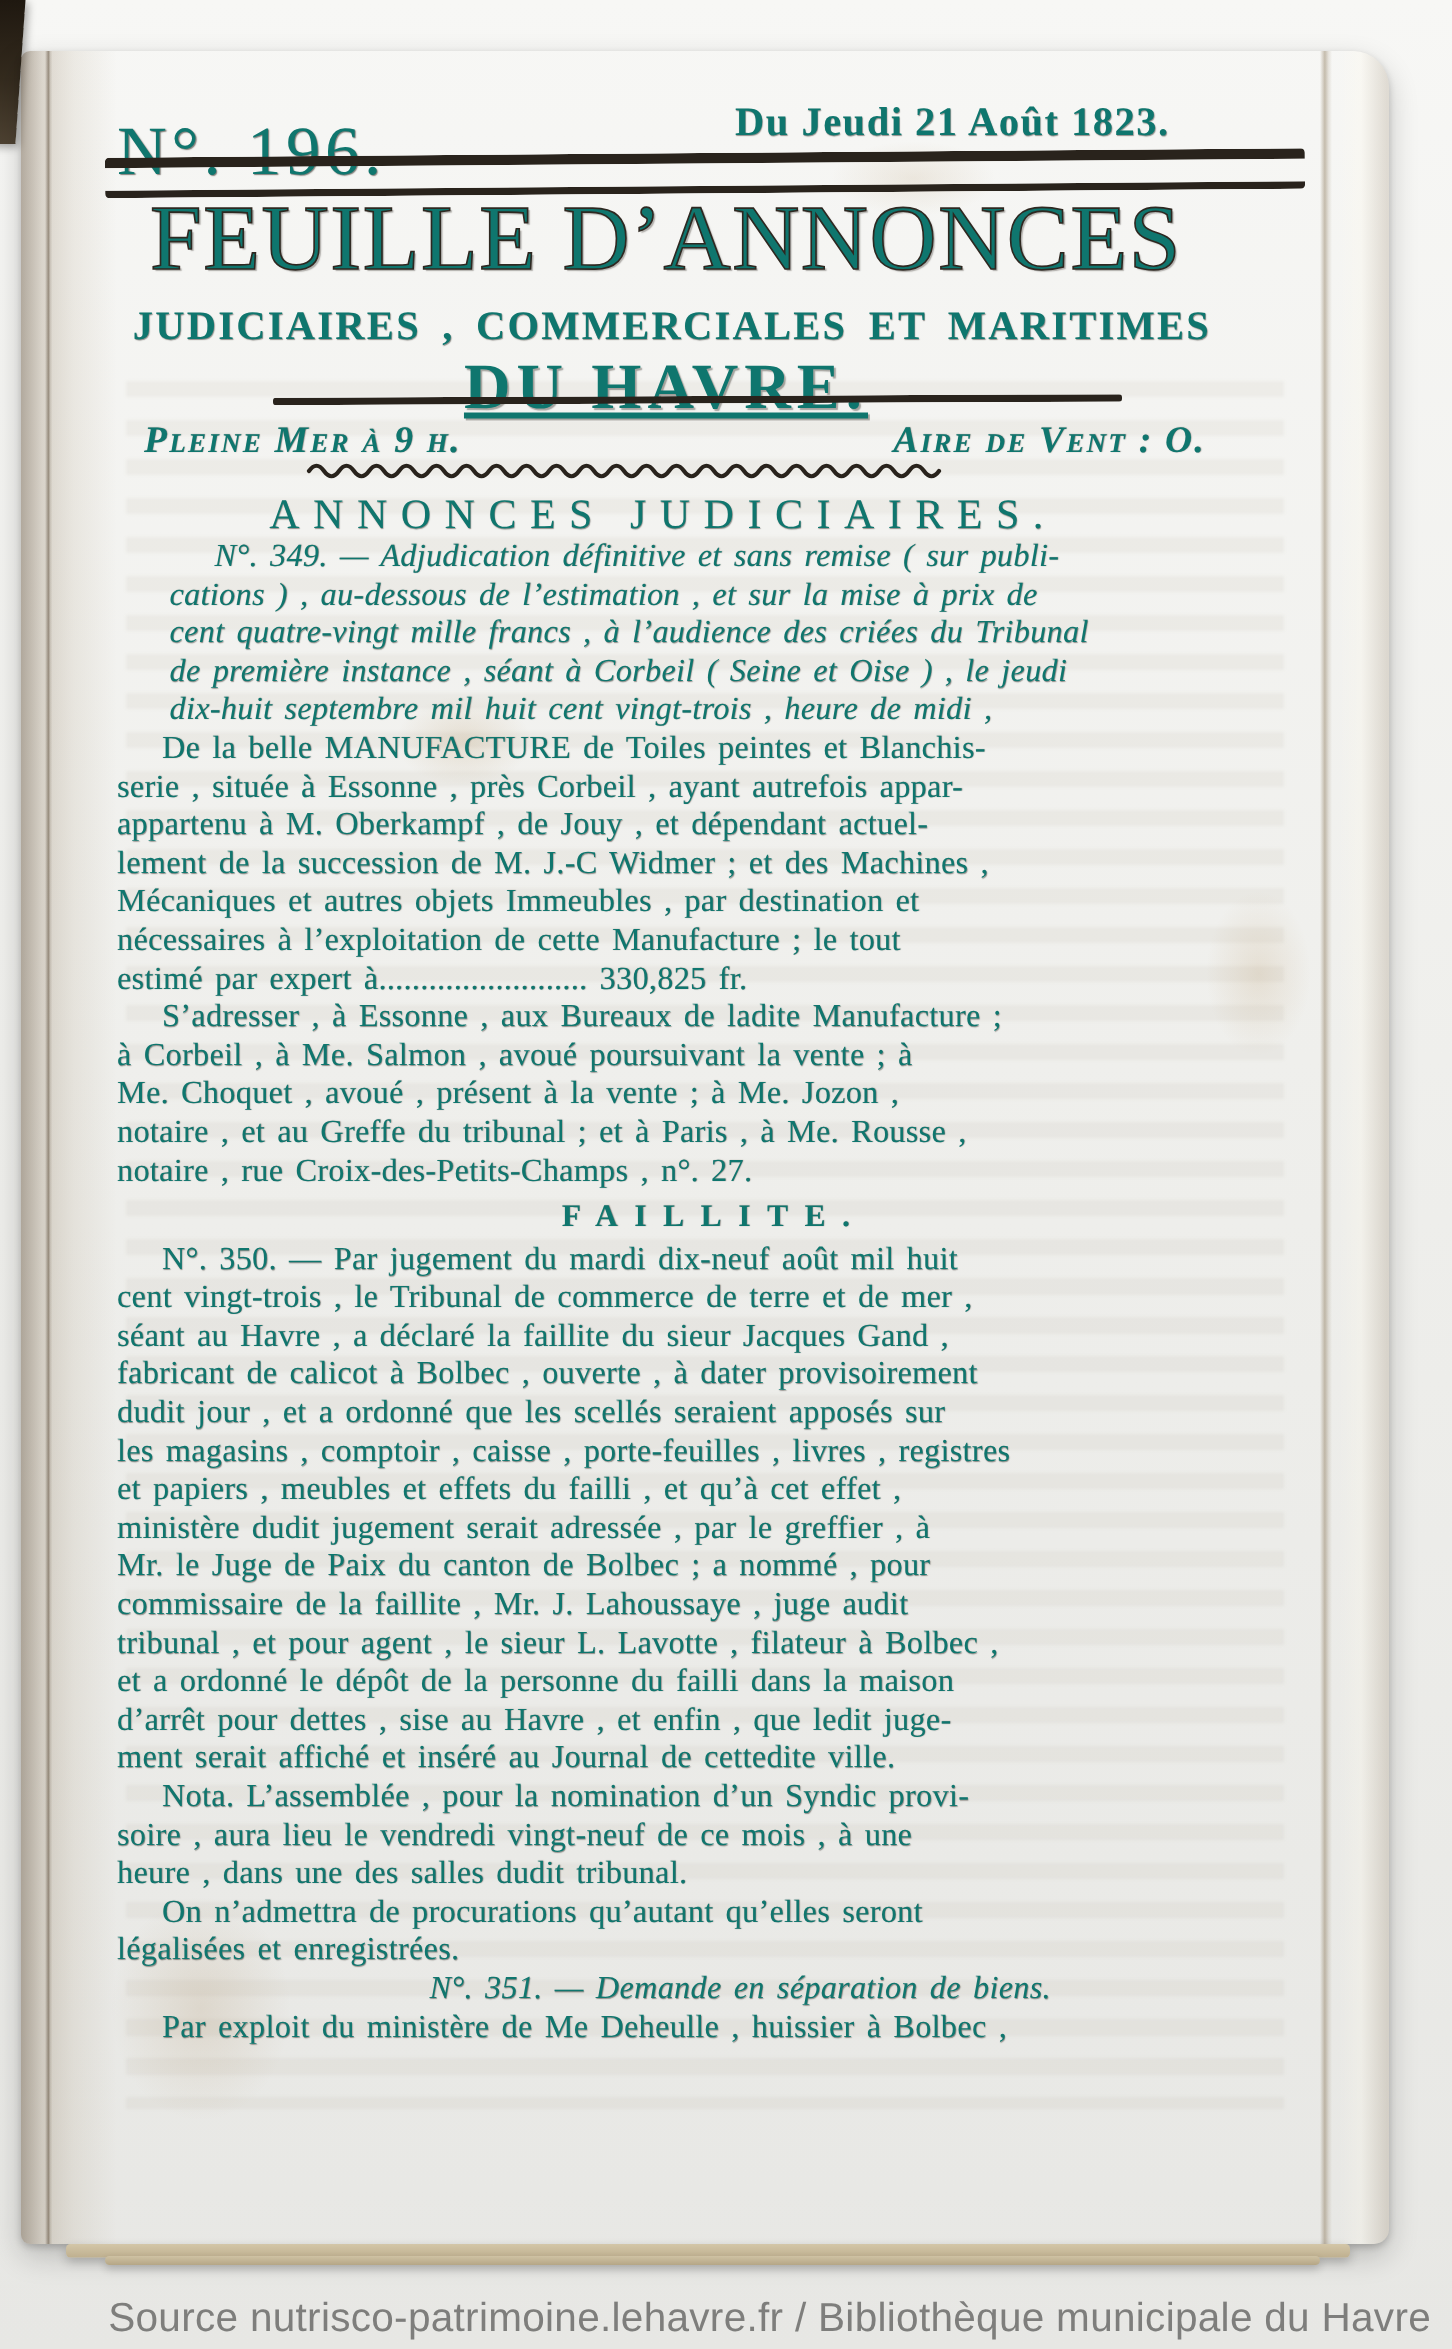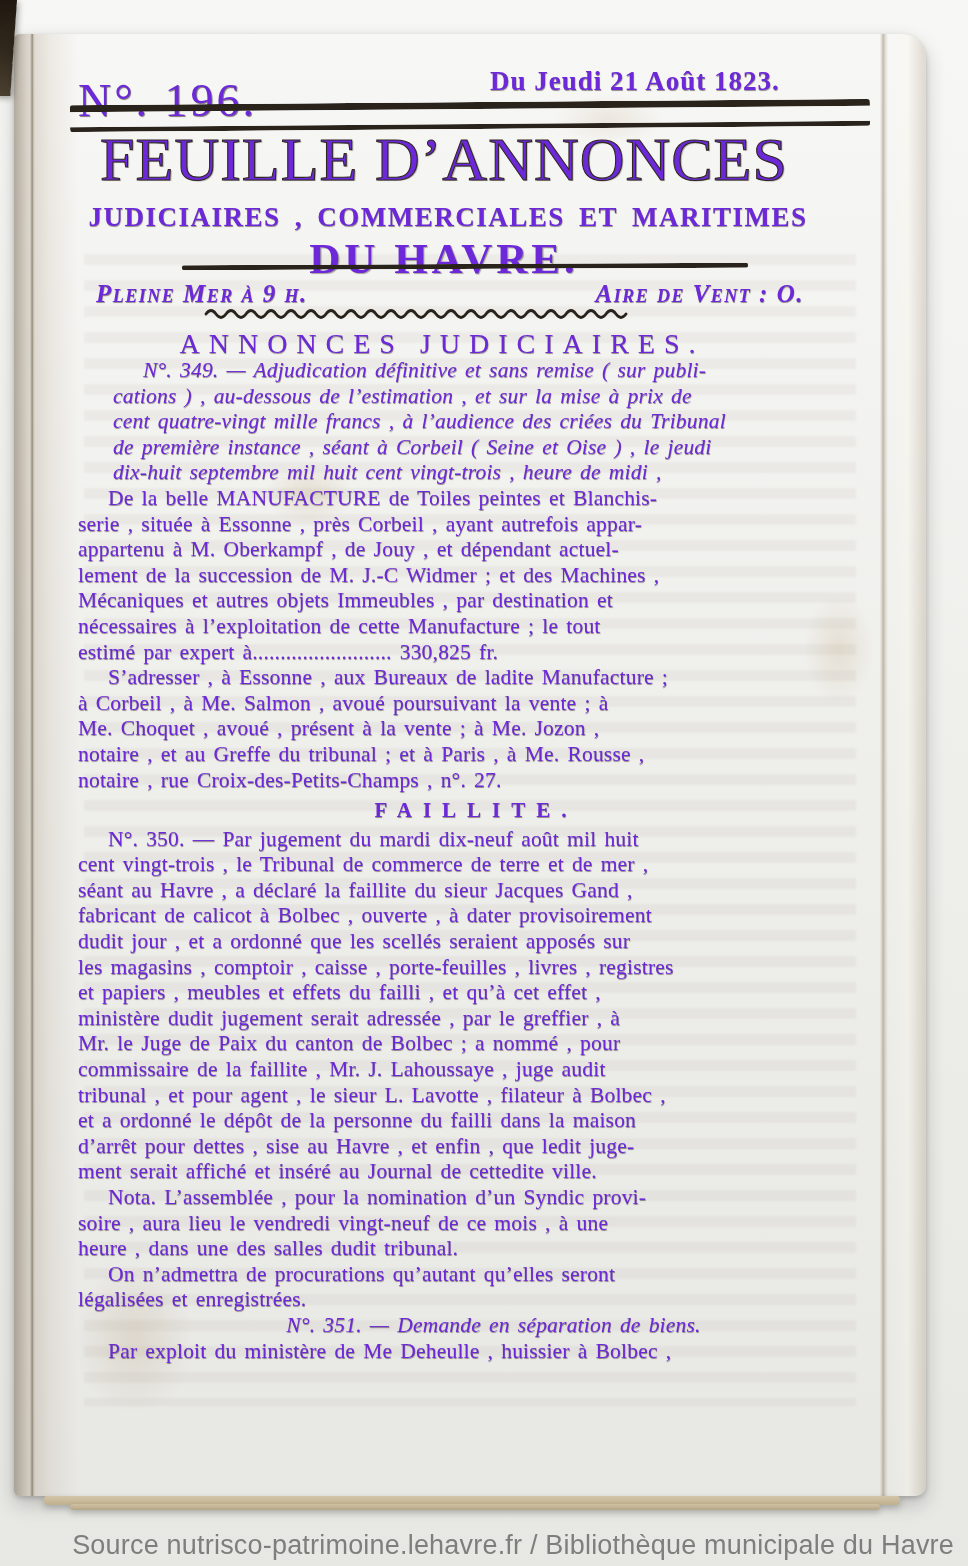--- a/index.html
+++ b/index.html
@@ -57,21 +57,21 @@
     background:radial-gradient(closest-side,rgba(160,120,60,.12),transparent);}
   .under-sheet{
     position:absolute;left:44px;top:1496px;width:856px;height:9px;border-radius:3px;
     background:linear-gradient(180deg,#d3c6a8,#bfb08f);box-shadow:0 3px 7px rgba(0,0,0,.22);
   }
   .under-sheet2{
     position:absolute;left:70px;top:1504px;width:810px;height:6px;border-radius:3px;
     background:linear-gradient(180deg,#cfc2a3,#b5a686);box-shadow:0 3px 6px rgba(0,0,0,.18);
   }
   
-  .ink{color:#6d28d9;text-shadow:0.4px 0.6px 0.7px rgba(46,40,33,.5);}
+  .ink{color:#0f766e;text-shadow:0.4px 0.6px 0.7px rgba(46,40,33,.5);}
   .masthead-number{
     position:absolute;left:64px;top:40px;font-size:46px;letter-spacing:3px;
     text-shadow:0.8px 0.8px 0.8px rgba(46,40,33,.6);
   }
   .masthead-date{
     position:absolute;left:476px;top:32px;font-size:27px;font-weight:700;letter-spacing:1px;
   }
   .double-rule{
     position:absolute;left:56px;top:68px;width:800px;height:15px;
     border-top:7px solid #29231c;border-bottom:5px solid #29231c;
@@ -84,20 +84,21 @@
     text-shadow:1.4px 1.4px 0.8px rgba(46,40,33,.35);
   }
   .title-sub{
     position:absolute;left:10px;top:168px;width:848px;text-align:center;
     font-size:27px;font-weight:700;letter-spacing:1.5px;word-spacing:6px;
   }
   .title-place{
     position:absolute;left:30px;top:200px;width:800px;text-align:center;
     font-size:43px;font-weight:700;letter-spacing:4px;
     text-shadow:1.2px 1.2px .8px rgba(46,40,33,.4);
+    text-decoration:underline;
   }
   .rule-2{
     position:absolute;left:168px;top:230px;width:566px;height:0;
     border-top:5px solid #29231c;transform:rotate(-0.25deg);border-radius:2px;
   }
   .conditions-row{
     position:absolute;left:0;top:246px;width:856px;display:flex;
     justify-content:space-between;padding-left:82px;padding-right:66px;box-sizing:border-box;
     font-style:italic;font-variant:small-caps;font-weight:700;font-size:25px;letter-spacing:1.5px;
   }

